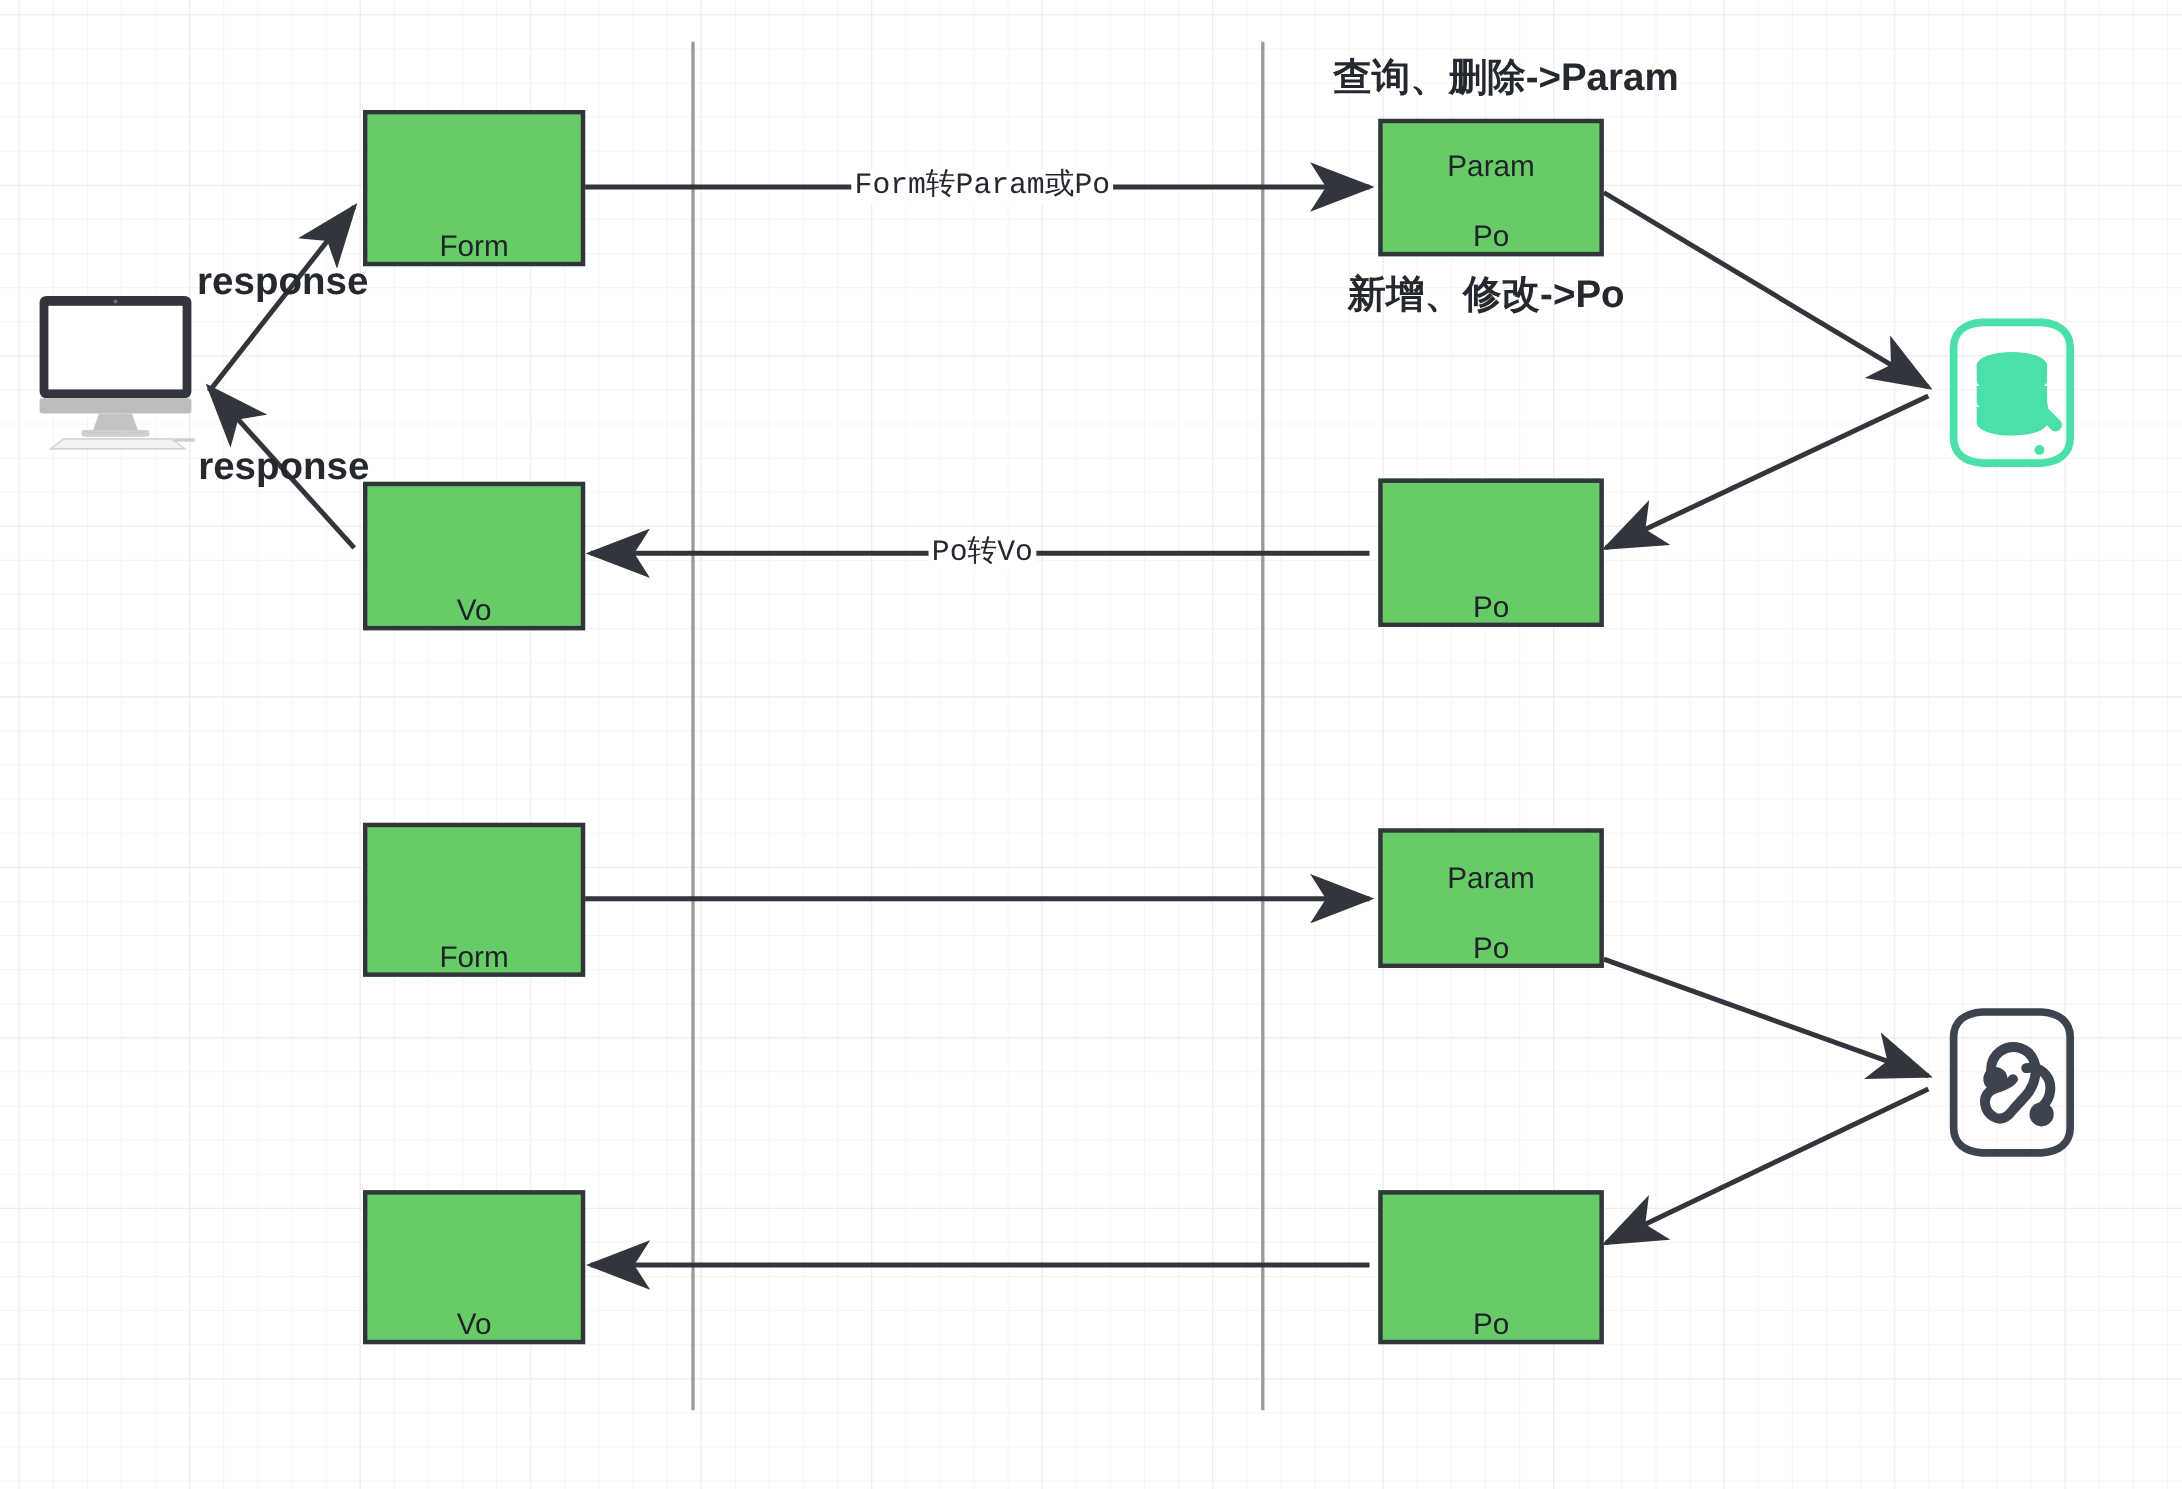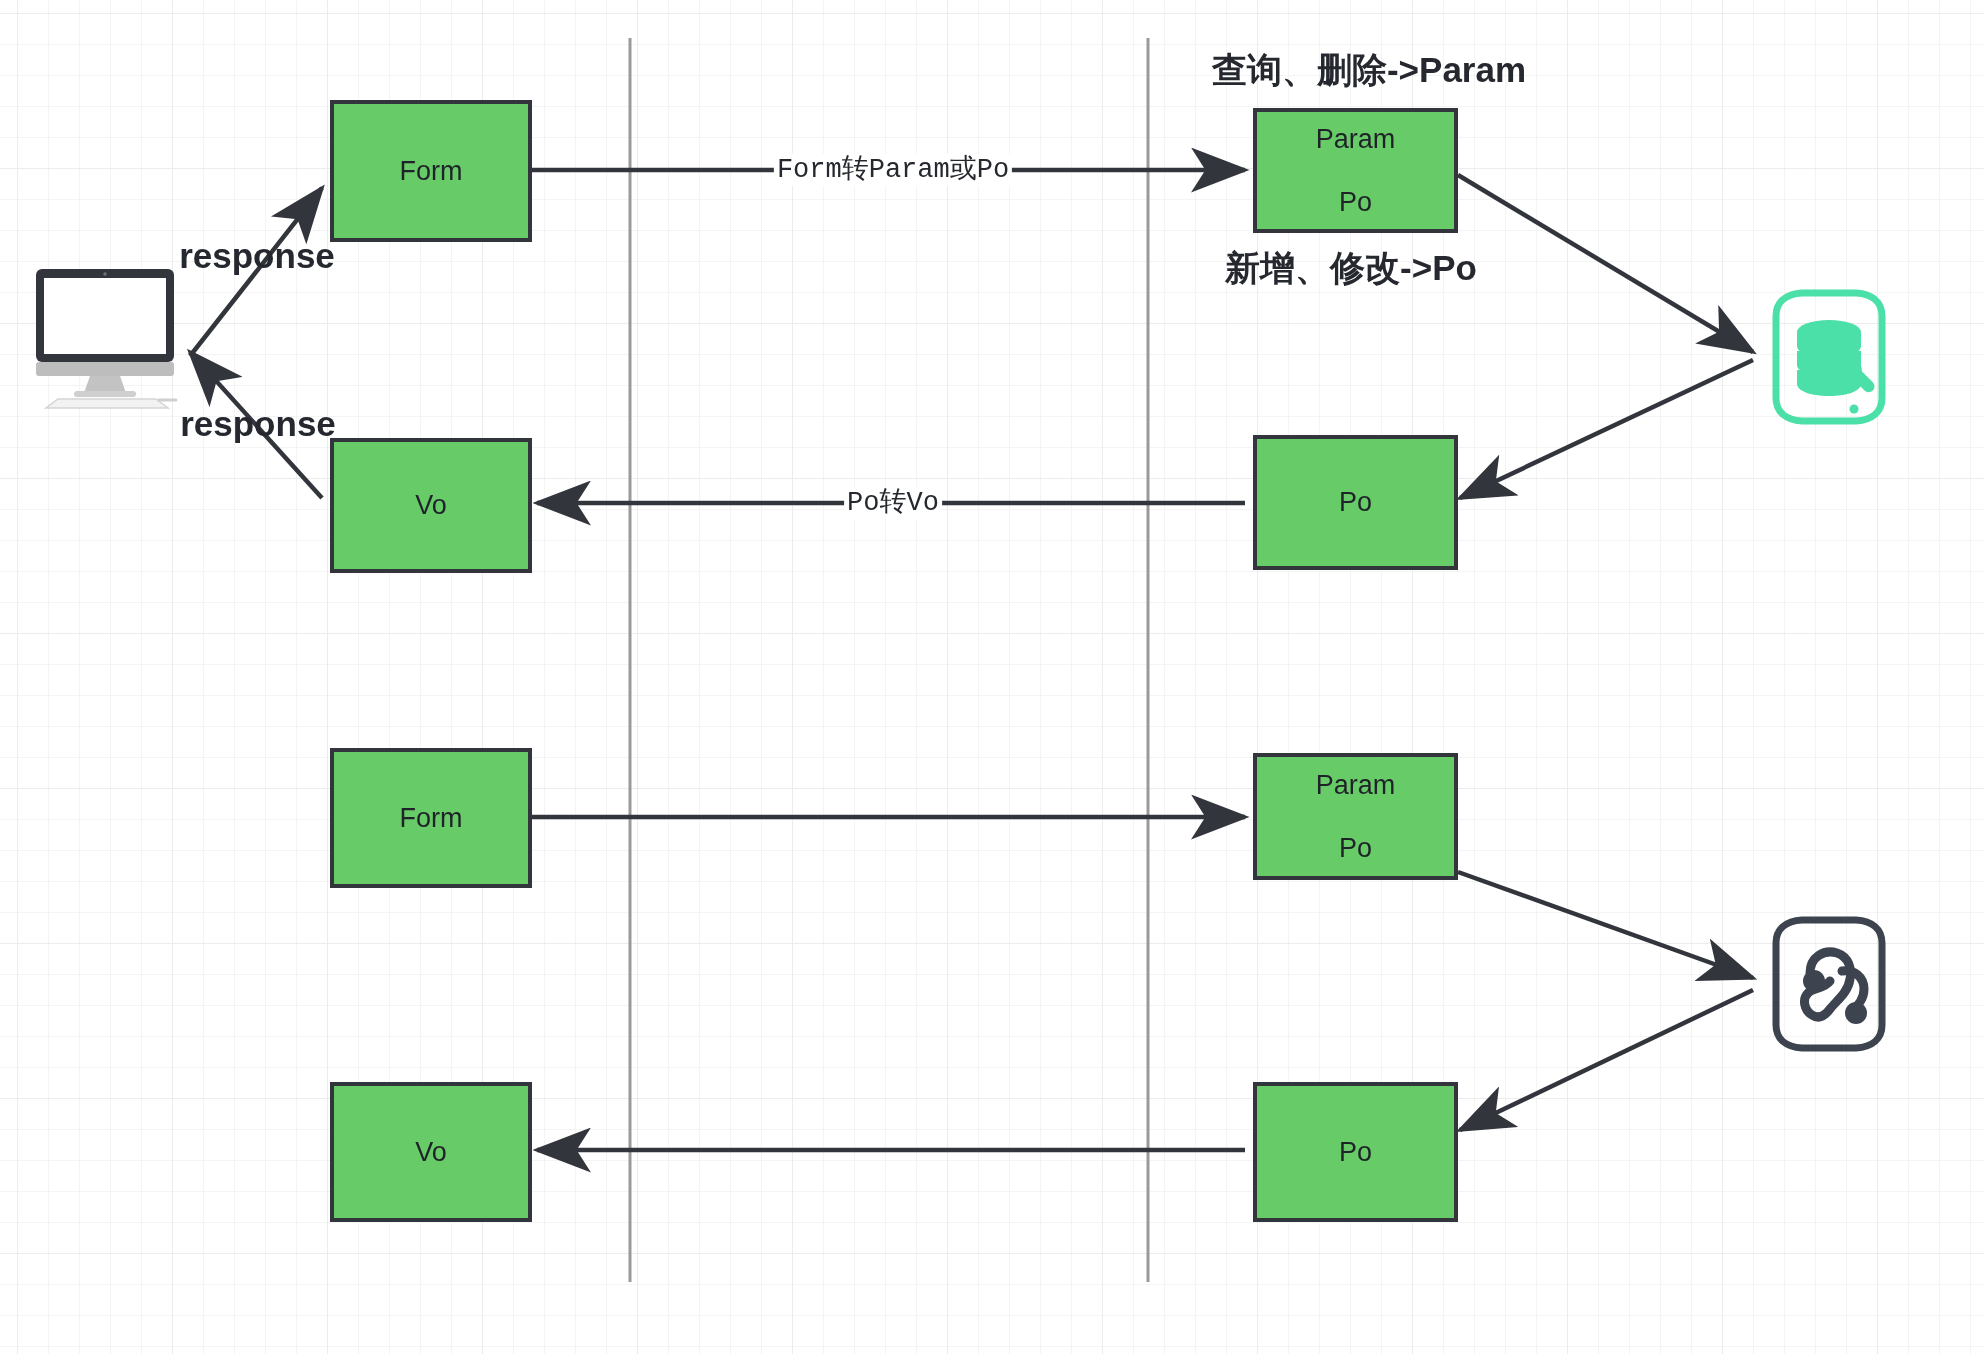--- a/index.html
+++ b/index.html
@@ -31,21 +31,21 @@
     height: 1354px;
   }
   .node {
     position: absolute;
     background: #67CC67;
     border: 4px solid #32353c;
     box-sizing: border-box;
     display: flex;
     flex-direction: column;
     align-items: center;
-    justify-content: center;
+    justify-content: flex-end;
     color: #1f2329;
     font-size: 27px;
     line-height: 1.05;
   }
   .node .line2 { margin-top: 35px; }
   .edge-label {
     position: absolute;
     background: #ffffff;
     color: #25282e;
     font-size: 27px;

